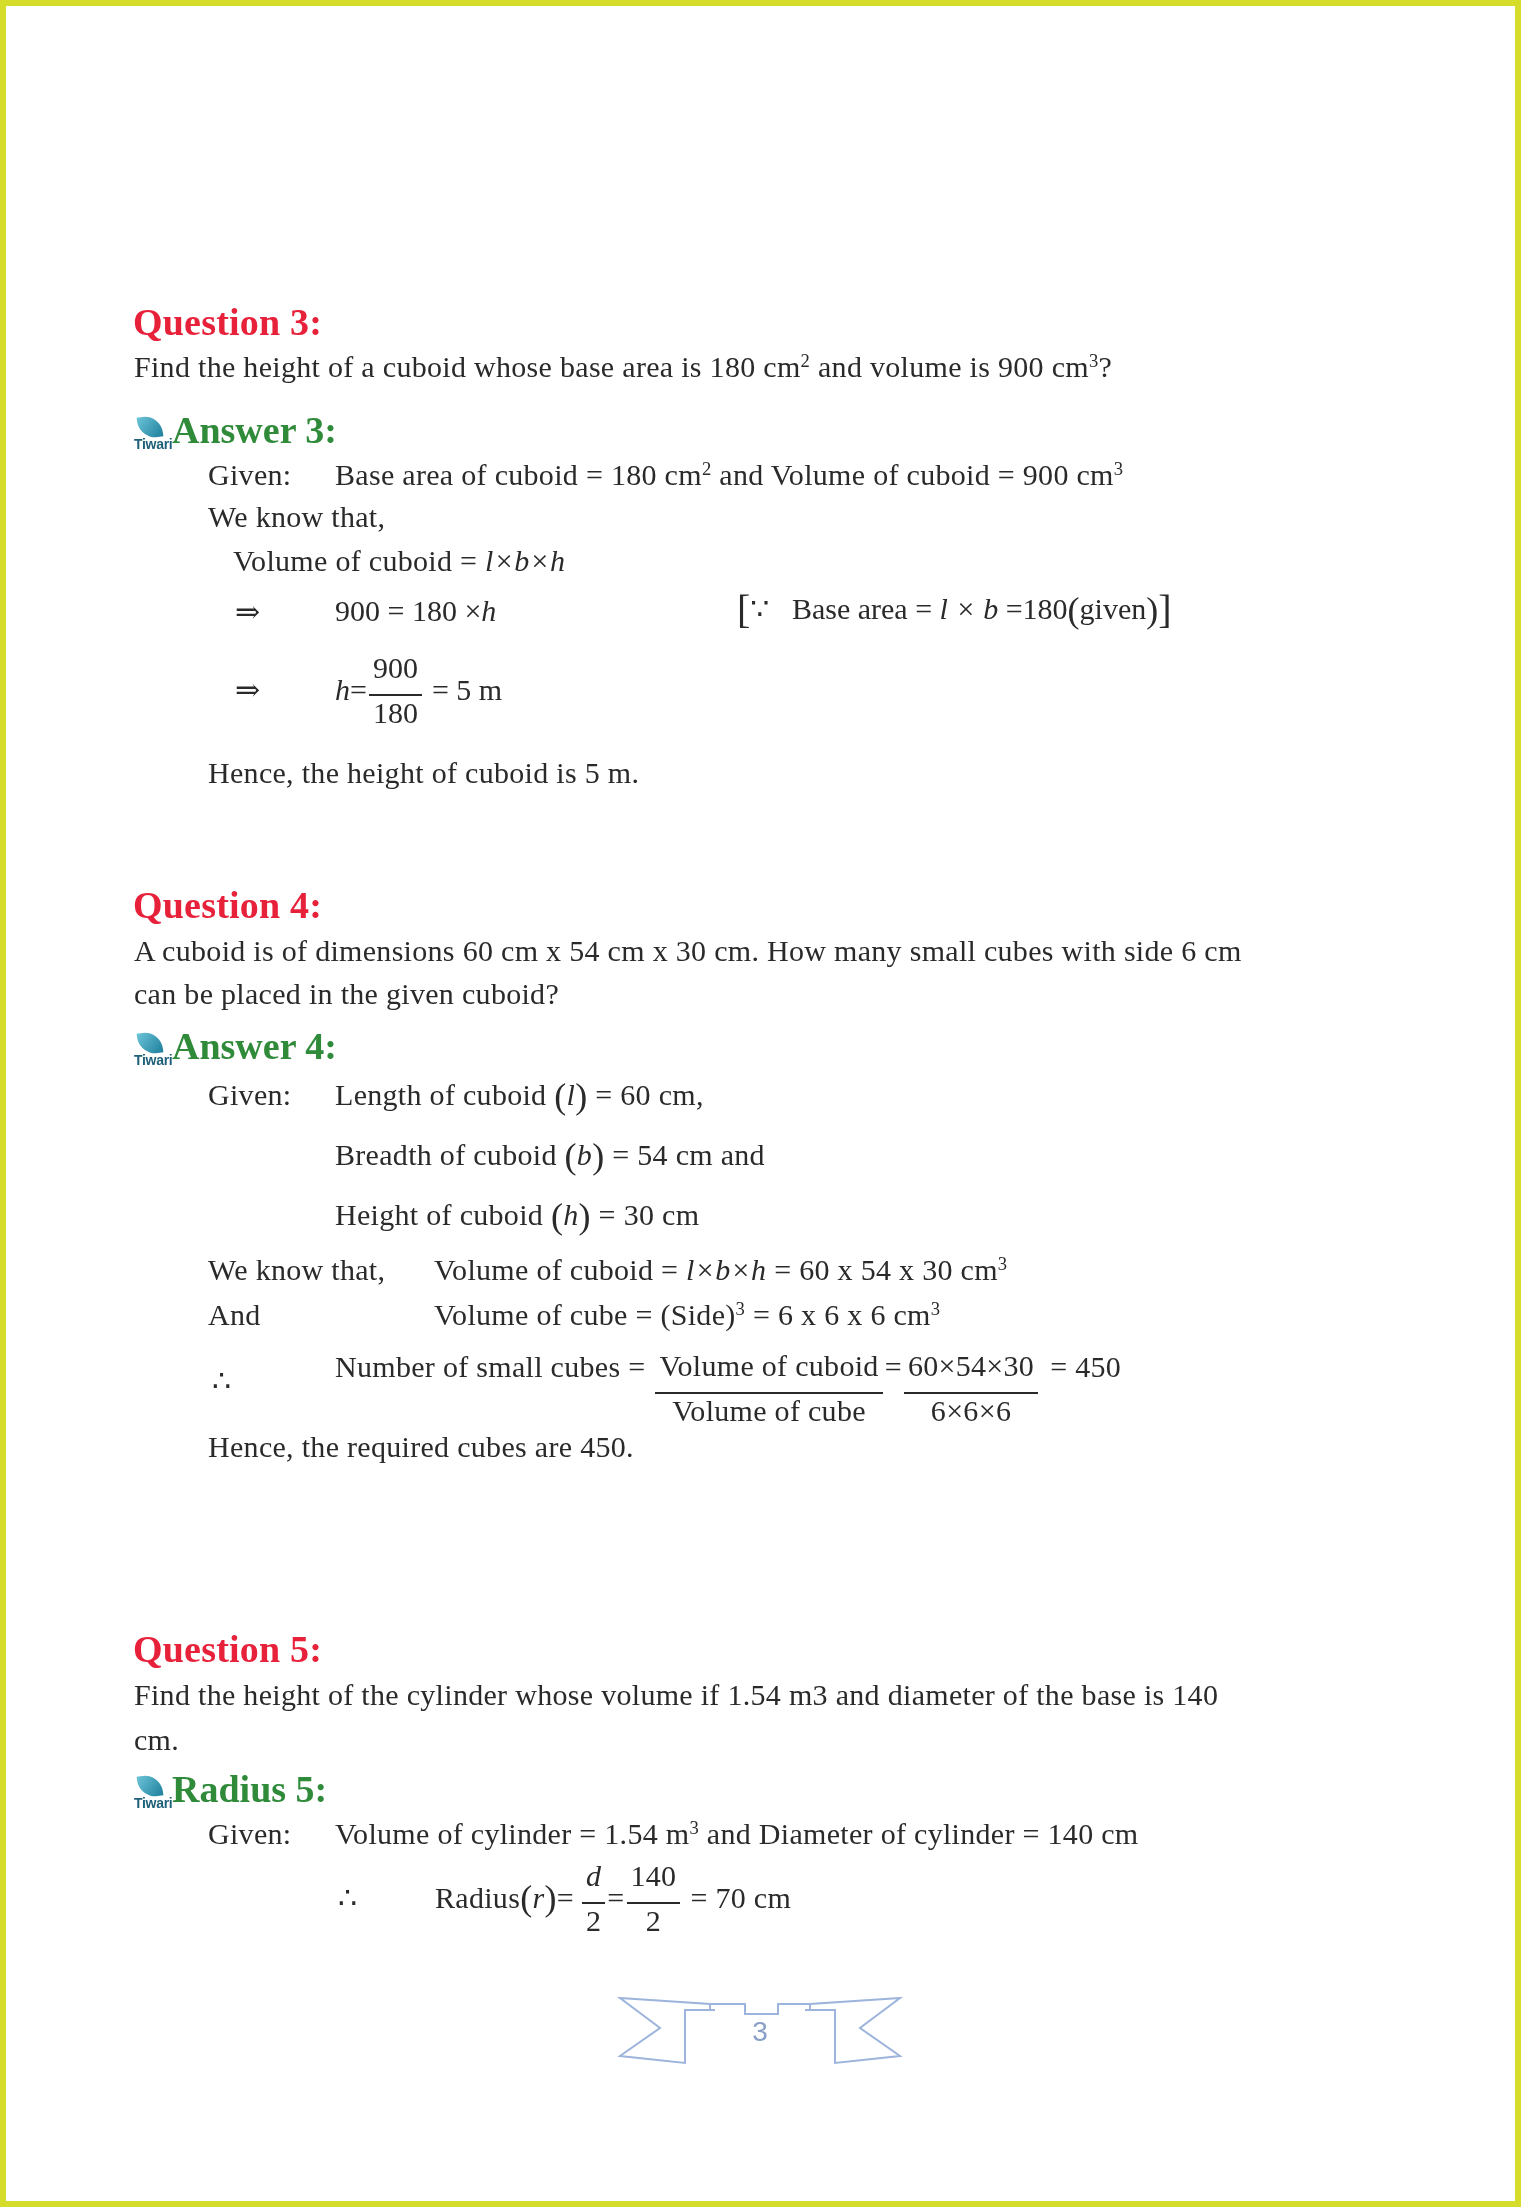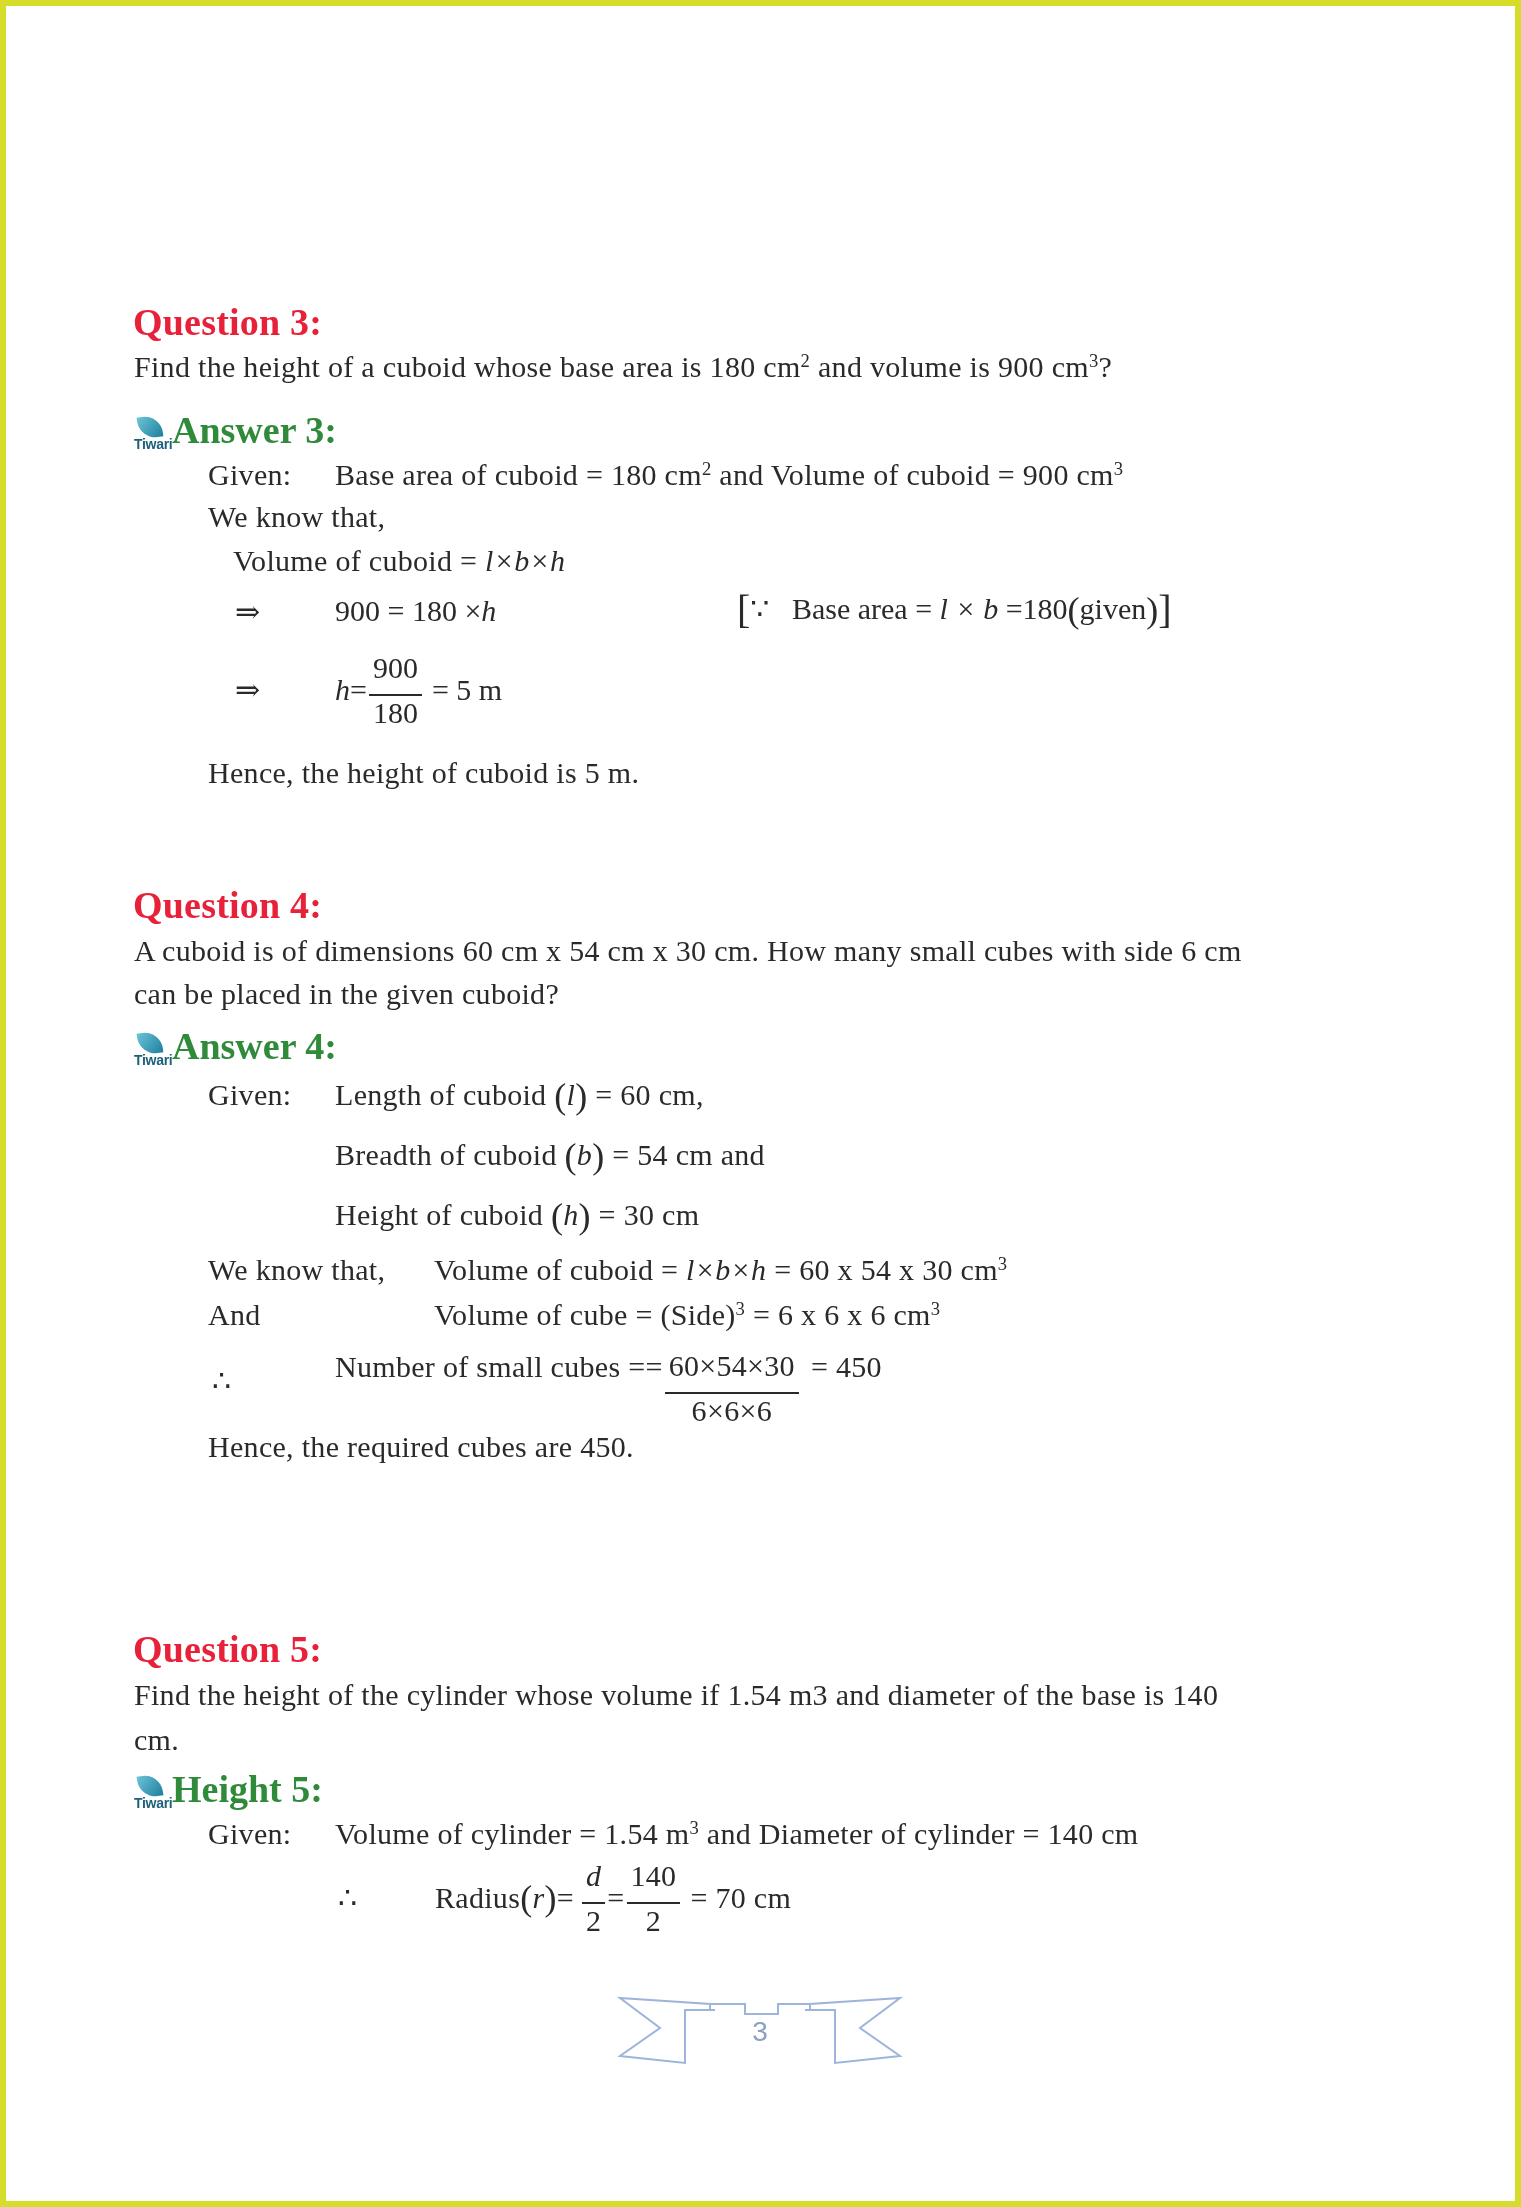--- a/index.html
+++ b/index.html
@@ -127,36 +127,40 @@
 </div>
 
 <div class="abs body-text" style="left:208px; top:1298px;">And</div>
 <div class="abs body-text" style="left:434px; top:1298px;">
   <span>Volume of cube = (Side)</span><sup>3</sup><span> = 6 x 6 x 6 cm</span><sup>3</sup>
 </div>
 
 <div class="abs math" style="left:212px; top:1363px;">∴</div>
 <div class="abs body-text" style="left:335px; top:1343px; display:flex; align-items:flex-start;margin-top:7px;">
   <span>Number of small cubes =</span>
+  <span class="frac math" style="margin-left:10px;">
+    <span class="num">Volume of cuboid</span>
+    <span class="den">Volume of cube</span>
+  </span>
   <span class="math">=</span>
   <span class="frac math">
     <span class="num">60×54×30</span>
     <span class="den">6×6×6</span>
   </span>
   <span style="margin-left:10px;">= 450</span>
 </div>
 
 <div class="abs body-text" style="left:208px; top:1430px;">Hence, the required cubes are 450.</div>
 
 <div class="abs q-head" style="left:133px; top:1627px;">Question 5:</div>
 <div class="abs body-text" style="left:134px; top:1678px;">Find the height of the cylinder whose volume if 1.54 m3 and diameter of the base is 140</div>
 <div class="abs body-text" style="left:134px; top:1723px;">cm.</div>
 
 <div class="abs a-head" style="left:134px; top:1767px;">
-  <span class="logo"><span class="leaf"></span><span class="word">Tiwari</span></span><span>Height 5:</span>
+  <span class="logo"><span class="leaf"></span><span class="word">Tiwari</span></span><span>Radius 5:</span>
 </div>
 
 <div class="abs body-text" style="left:208px; top:1817px;">Given:</div>
 <div class="abs body-text" style="left:335px; top:1817px;">
   <span>Volume of cylinder = 1.54 m</span><sup>3</sup><span> and Diameter of cylinder = 140 cm</span>
 </div>
 
 <div class="abs math" style="left:338px; top:1880px;">∴</div>
 <div class="abs body-text" style="left:435px; top:1860px; display:flex; align-items:center;">
   <span>Radius </span>

